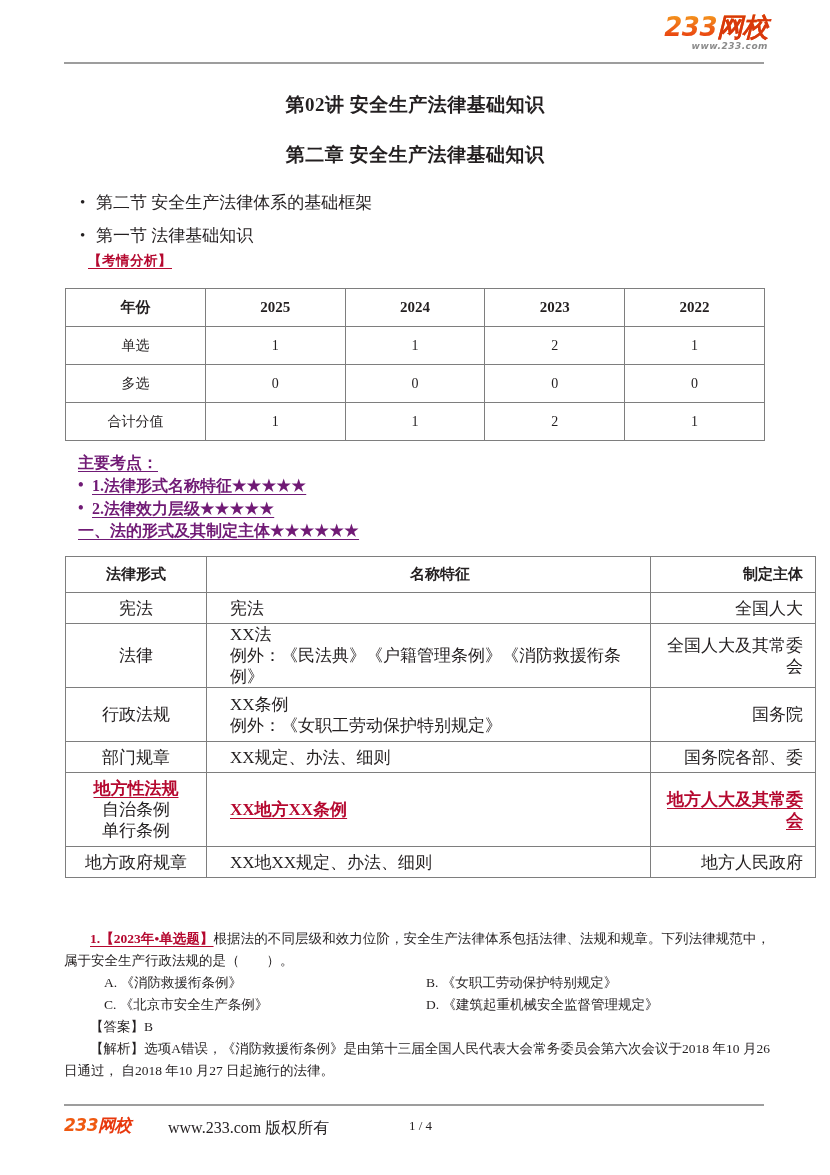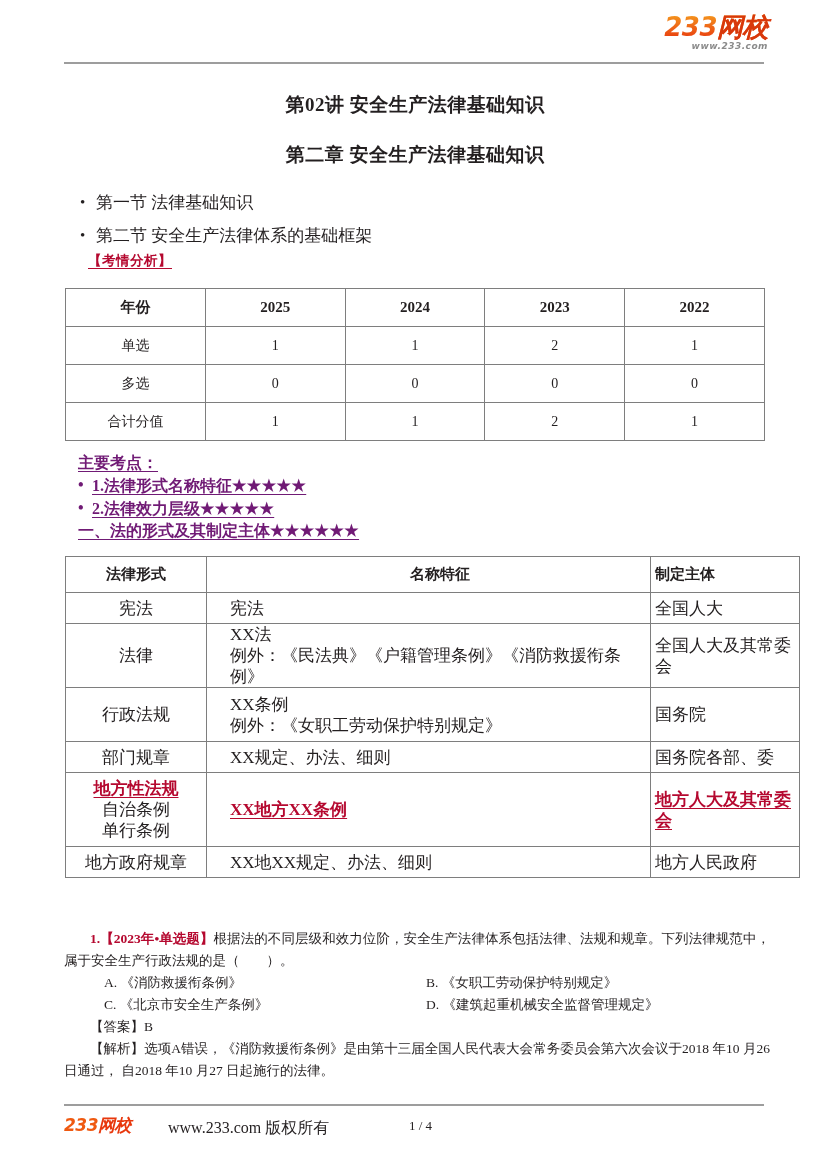--- a/index.html
+++ b/index.html
@@ -179,21 +179,21 @@
     top: 556px;
     width: 700px;
   }
   #table-forms td {
     vertical-align: middle;
     font-size: 17px;
     line-height: 21px;
   }
   #table-forms td.c1 { width: 140px; text-align: center; }
   #table-forms td.c2 { width: 420px; text-align: left; padding-left: 23px; }
-  #table-forms td.c3 { width: 140px; text-align: left; padding: 0 4px; }
+  #table-forms td.c3 { width: 140px; text-align: right; padding: 0 12px; }
   #table-forms tr.hdr td {
     font-weight: bold;
     font-size: 15px;
     height: 35px;
   }
   .red-u {
     color: #b5082f;
     text-decoration: underline;
     text-underline-offset: 3px;
     font-weight: bold;
@@ -209,20 +209,21 @@
     line-height: 22px;
     font-family: "Liberation Serif", serif;
   }
   .q-stem {
     text-indent: 26px;
     text-align: justify;
   }
   .q-tag {
     color: #b5082f;
     font-weight: bold;
+    text-decoration: underline;
     text-underline-offset: 3px;
   }
   .q-opts {
     position: relative;
     height: 44px;
     margin-top: 0px;
   }
   .opt {
     position: absolute;
     white-space: nowrap;
@@ -288,24 +289,24 @@
       <div class="logo-url">www.233.com</div>
     </div>
     <div class="header-rule"></div>
   </div>
 
   <div class="doc-title" id="title-1">第02讲 安全生产法律基础知识</div>
   <div class="doc-title" id="title-2">第二章 安全生产法律基础知识</div>
 
   <div class="sec-list">
     <div class="sec-item">
+      <span class="dot">•</span><span>第二节 安全生产法律体系的基础框架</span>
+    </div>
+    <div class="sec-item">
       <span class="dot">•</span><span>第一节 法律基础知识</span>
-    </div>
-    <div class="sec-item">
-      <span class="dot">•</span><span>第二节 安全生产法律体系的基础框架</span>
     </div>
   </div>
 
   <div class="kq-label">【考情分析】</div>
 
   <table id="table-exam">
     <tbody>
       <tr>
         <td>年份</td>
         <td class="num">2025</td>

